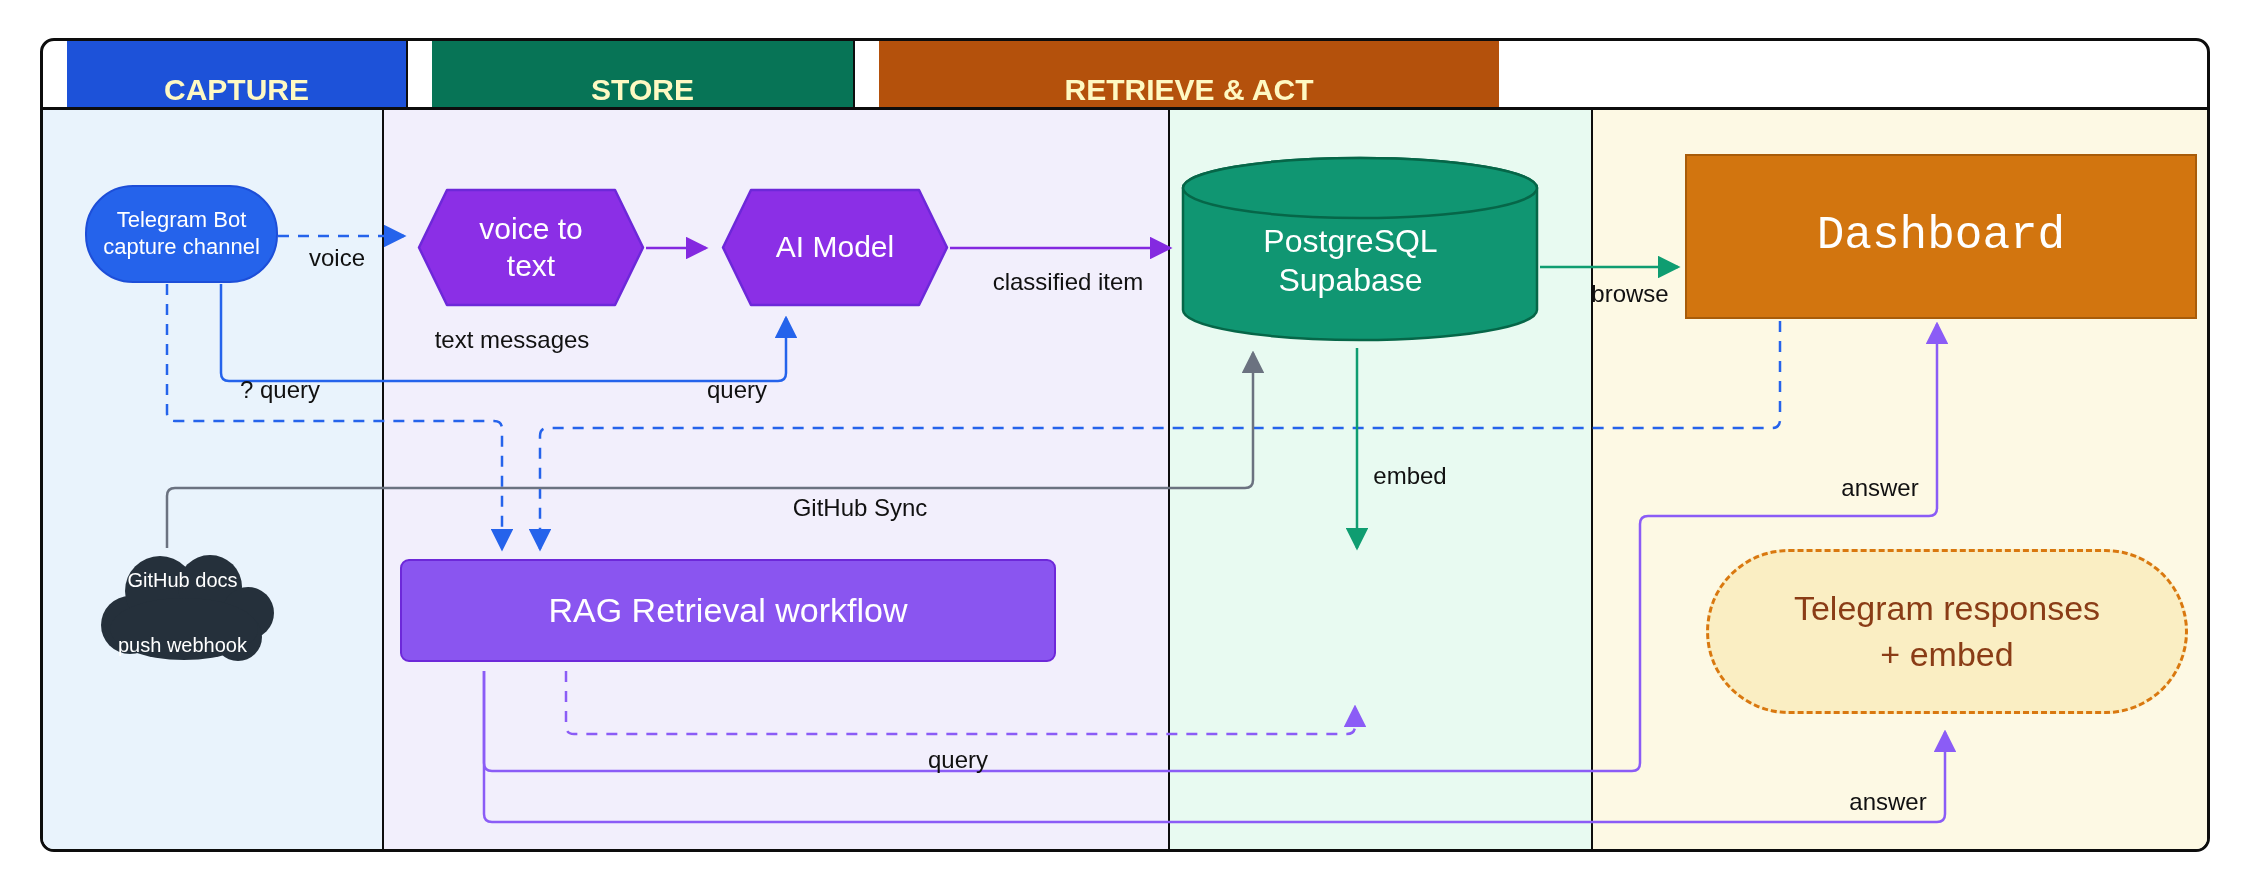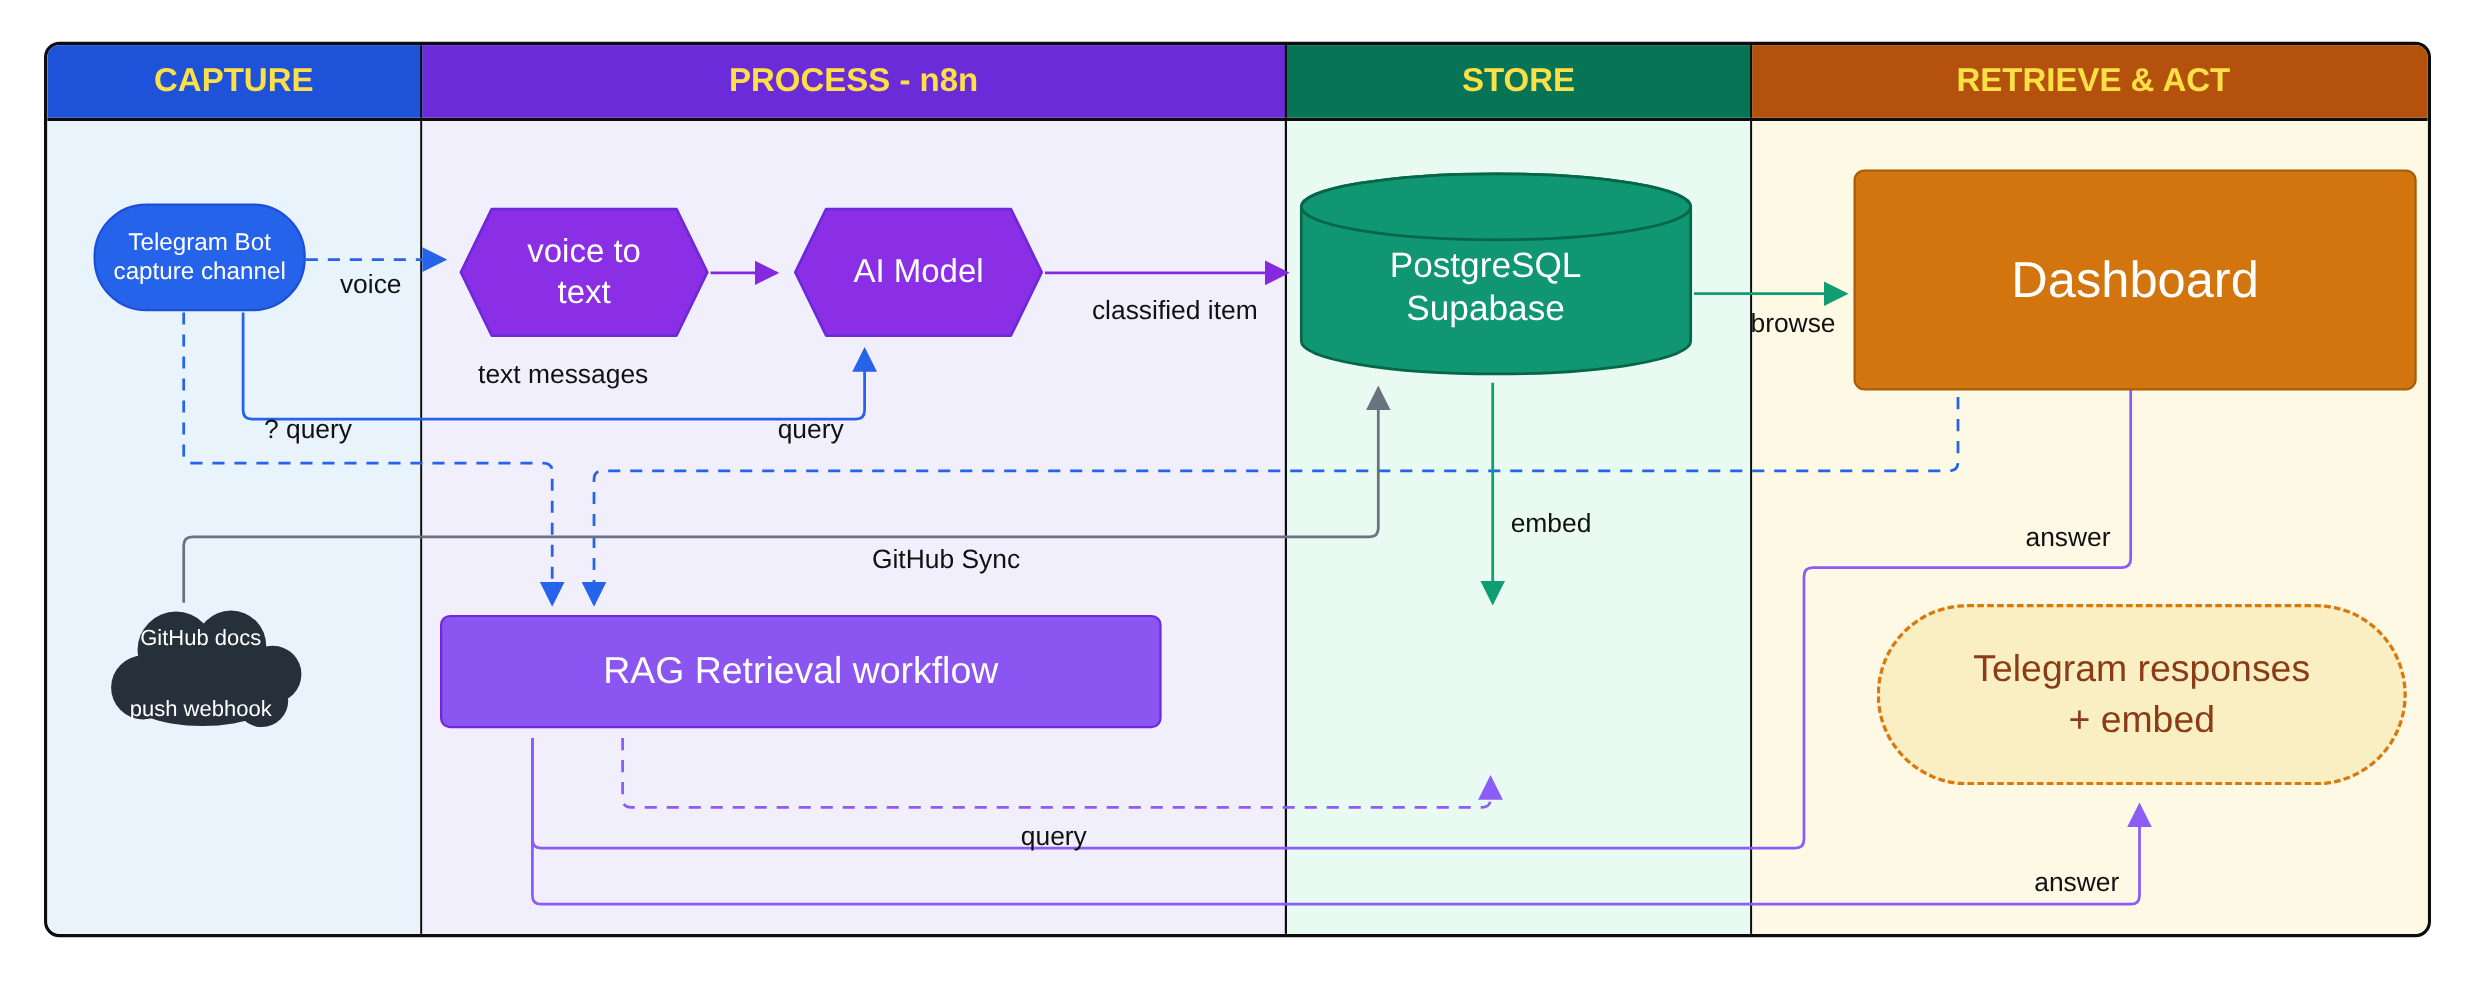--- a/index.html
+++ b/index.html
@@ -7,22 +7,22 @@
     position:relative;width:2245px;height:893px;background:#ffffff;
     font-family:"Liberation Sans", sans-serif;overflow:hidden;
   }
   .frame{
     position:absolute;left:40px;top:38px;width:2170px;height:814px;
     border:3px solid #0d0d0d;border-radius:14px;overflow:hidden;box-sizing:border-box;
     display:flex;flex-direction:column;
   }
   .header-row{display:flex;height:66px;flex:0 0 66px;border-bottom:3px solid #0d0d0d;}
   .body-row{display:flex;flex:1;}
-  .hcell{display:flex;align-items:center;justify-content:center;
-    font-weight:bold;font-size:30px;color:#fde047;box-sizing:border-box;}
+  .hcell{display:flex;align-items:flex-end;justify-content:center;
+    font-weight:bold;font-size:30px;color:#fef9c3;box-sizing:border-box;margin-left:24px;}
   .bcell{box-sizing:border-box;}
   .w1{width:341px;flex:0 0 341px;}
   .w2{width:786px;flex:0 0 786px;}
   .w3{width:423px;flex:0 0 423px;}
   .w4{width:620px;flex:0 0 620px;}
   .sep{border-right:2.5px solid #0d0d0d;}
   .h-capture{background:var(--lane-capture-header,#1d52d9);}
   .h-process{background:var(--lane-process-header,#6b2bd9);}
   .h-store{background:var(--lane-store-header,#077456);}
   .h-retrieve{background:var(--lane-retrieve-header,#b4510c);}
@@ -30,22 +30,22 @@
   .b-process{background:var(--lane-process-bg,#f2effc);}
   .b-store{background:var(--lane-store-bg,#e8faf1);}
   .b-retrieve{background:var(--lane-retrieve-bg,#fdf9e4);}
 
   .node{position:absolute;box-sizing:border-box;display:flex;flex-direction:column;
     align-items:center;justify-content:center;text-align:center;color:#ffffff;line-height:1.22;}
   .node-telegram{left:85px;top:185px;width:193px;height:98px;background:var(--node-blue,#2563eb);
     border:2px solid var(--node-blue-border,#1d4ed8);border-radius:48px;font-size:22px;}
   .node-rag{left:400px;top:559px;width:656px;height:103px;background:var(--node-rag,#8a55f0);
     border:2px solid var(--node-purple-border,#6d28d9);border-radius:9px;font-size:34px;}
-  .node-dashboard{left:1685px;top:154px;width:512px;height:201px;background:var(--node-orange,#d2750f);
-    border:2px solid var(--node-orange-border,#a85c09);border-radius:10px;font-size:46px;line-height:1.45;}
+  .node-dashboard{left:1685px;top:154px;width:512px;height:165px;background:var(--node-orange,#d2750f);
+    border:2px solid var(--node-orange-border,#a85c09);border-radius:0;font-size:46px;line-height:1.45;font-family:Liberation Mono, monospace;}
   .node-responses{left:1706px;top:549px;width:482px;height:165px;background:var(--node-cream,#faeec3);
     border:3px dashed var(--node-cream-border,#d9780f);border-radius:83px;
     color:var(--node-cream-text,#8a3c16);font-size:34px;line-height:1.35;}
   .shape-node{position:absolute;}
   .shape-node svg{position:absolute;left:0;top:0;}
   .shape-label{position:absolute;inset:0;display:flex;flex-direction:column;align-items:center;
     justify-content:center;text-align:center;color:#fff;line-height:1.22;}
   .hex-vtt{left:417px;top:188px;width:228px;height:119px;font-size:30px;}
   .hex-ai{left:721px;top:188px;width:228px;height:119px;font-size:30px;}
   .cyl-postgres{left:1181px;top:156px;width:339px;height:186px;font-size:32px;}
@@ -68,23 +68,20 @@
 </head>
 <body>
 
 <div class="canvas">
 
   <div class="frame">
     <div class="header-row">
       <div class="hcell w1 sep h-capture">
         <span>CAPTURE</span>
       </div>
-      <div class="hcell w2 sep h-process">
-        <span>PROCESS - n8n</span>
-      </div>
       <div class="hcell w3 sep h-store">
         <span>STORE</span>
       </div>
       <div class="hcell w4 h-retrieve">
         <span>RETRIEVE &amp; ACT</span>
       </div>
     </div>
     <div class="body-row">
       <div class="bcell w1 sep b-capture"></div>
       <div class="bcell w2 sep b-process"></div>

